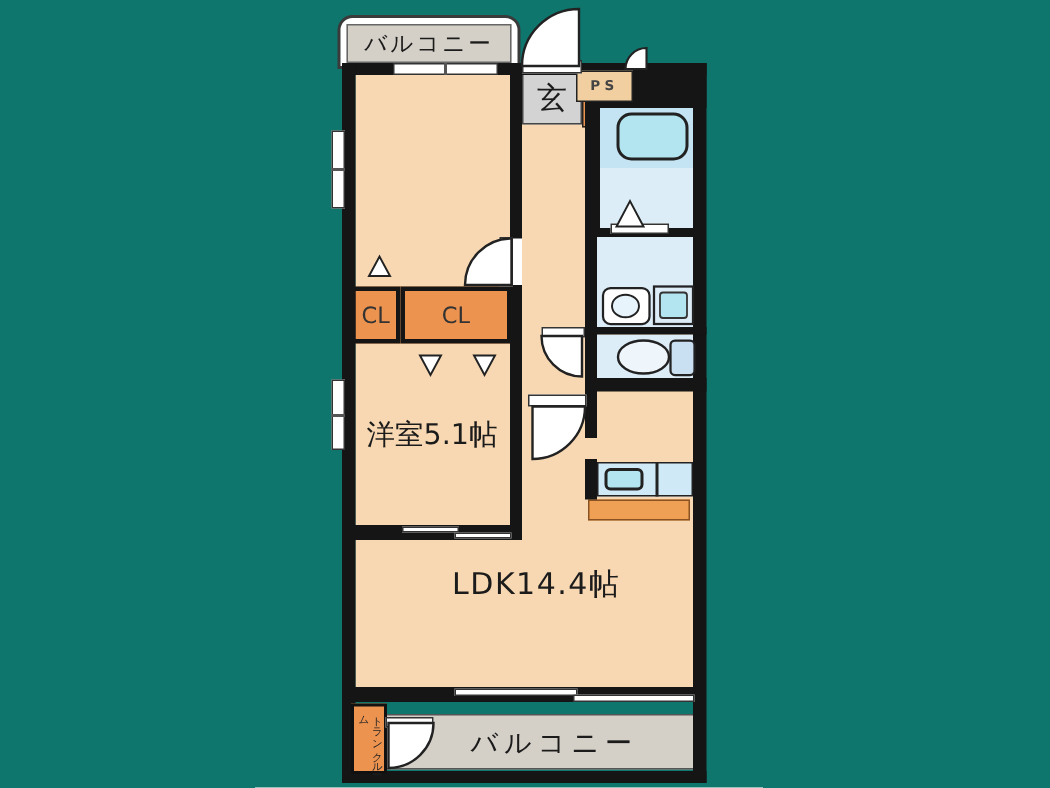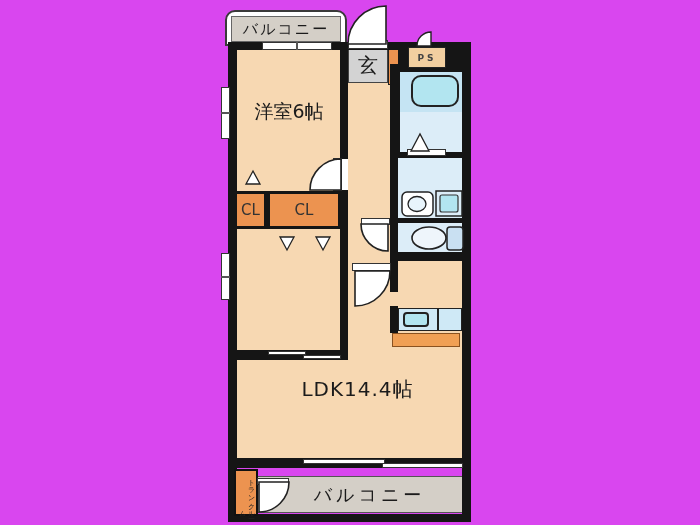--- a/index.html
+++ b/index.html
@@ -1,17 +1,17 @@
 <!DOCTYPE html>
 <html><head>
 <meta charset="utf-8">
 <style>
   html,body{margin:0;padding:0;background:#ffffff;}
-  #canvas{position:relative;width:700px;height:525px;background:#d946ef;overflow:hidden;
-          font-family:"DejaVu Sans",sans-serif;color:#1b1b1b;text-align:right;}
+  #canvas{position:relative;width:700px;height:525px;background:#0f766e;overflow:hidden;
+          font-family:"DejaVu Sans",sans-serif;color:#1b1b1b;}
   .abs{position:absolute;box-sizing:border-box;}
   .wall{position:absolute;background:#151515;}
   .lbl{display:flex;align-items:center;justify-content:center;white-space:nowrap;}
   .white{background:#ffffff;border:1px solid #333;}
   svg{position:absolute;left:0;top:0;pointer-events:none;}
 </style>
 </head>
 <body>
 
 <div id="canvas">
@@ -55,21 +55,21 @@
   <div class="wall" style="left:340px;top:50px;width:8px;height:310px;"></div>
   <div class="wall" style="left:390px;top:64px;width:10px;height:94px;"></div>
   <div class="wall" style="left:390px;top:158px;width:8px;height:134px;"></div>
   <div class="wall" style="left:390px;top:218px;width:81px;height:5px;"></div>
   <div class="wall" style="left:390px;top:252px;width:81px;height:9px;"></div>
   <div class="wall" style="left:390px;top:306px;width:8px;height:27px;"></div>
   <div class="wall" style="left:398px;top:152px;width:64px;height:6px;"></div>
   <div class="wall" style="left:228px;top:350px;width:120px;height:10px;"></div>
   <div class="wall" style="left:228px;top:458px;width:235px;height:10px;"></div>
 
-  <div class="abs lbl" style="left:408px;top:47px;width:38px;height:21px;background:#f2cfa0;border:1px solid #222;">
+  <div class="abs lbl" style="left:384px;top:47px;width:38px;height:21px;background:#f2cfa0;border:1px solid #222;">
     <span style="font-size:9px;letter-spacing:3px;font-weight:bold;color:#444;">PS</span>
   </div>
 
   <div class="abs" style="left:234px;top:469px;width:24px;height:47px;background:#ec9350;border:2px solid #111;display:flex;justify-content:center;">
     <div style="writing-mode:vertical-rl;font-size:7px;line-height:9px;color:#222;padding-top:1px;">
       <span>トランク</span><span>ルーム</span>
     </div>
   </div>
 
   <div class="abs white" style="left:221px;top:87px;width:9px;height:52px;"></div>
@@ -103,23 +103,23 @@
     <path d="M411,151 L429,151 L420,134 Z" fill="#ffffff" stroke="#222" stroke-width="1.3"></path>
     <rect x="412" y="76" width="46" height="30" rx="9" fill="#b2e5f0" stroke="#222" stroke-width="2"></rect>
     <rect x="402" y="192" width="31" height="24" rx="5" fill="#ffffff" stroke="#222" stroke-width="1.5"></rect>
     <ellipse cx="417" cy="204" rx="9" ry="7.5" fill="#e8f4fb" stroke="#222" stroke-width="1.3"></ellipse>
     <rect x="436" y="191" width="26" height="25" fill="#dcedf8" stroke="#222" stroke-width="1.5"></rect>
     <rect x="440" y="195" width="18" height="17" rx="2" fill="#b2e5f0" stroke="#333" stroke-width="1.2"></rect>
     <rect x="447" y="227" width="16" height="23" rx="3" fill="#c9e0f2" stroke="#222" stroke-width="1.5"></rect>
     <ellipse cx="429" cy="238" rx="17" ry="11" fill="#eef5fb" stroke="#222" stroke-width="1.6"></ellipse>
   </svg>
 
-  <div class="abs lbl" style="left:237px;top:98px;width:104px;height:28px;">
-    <span style="font-size:19px;">洋室6帖</span>
-  </div>
   <div class="abs lbl" style="left:348px;top:47px;width:40px;height:36px;">
     <span style="font-size:20px;">玄</span>
+  </div>
+  <div class="abs lbl" style="left:232px;top:276px;width:112px;height:28px;">
+    <span style="font-size:19px;">洋室5.1帖</span>
   </div>
   <div class="abs lbl" style="left:280px;top:375px;width:155px;height:28px;">
     <span style="font-size:20px;letter-spacing:1px;">LDK14.4帖</span>
   </div>
 
 </div>
 
 </body></html>

